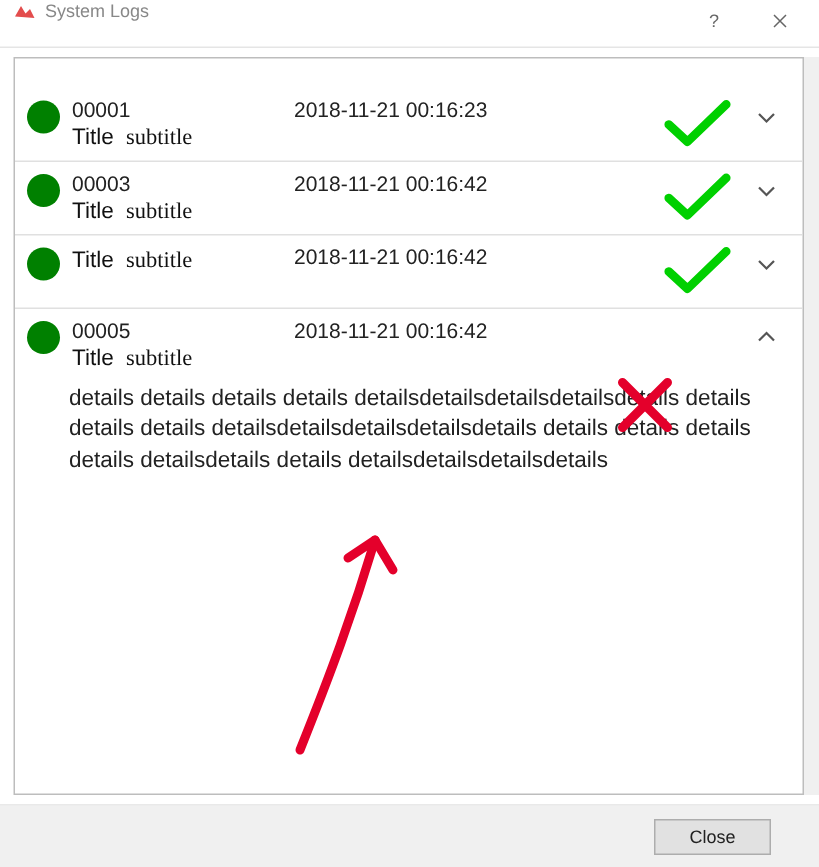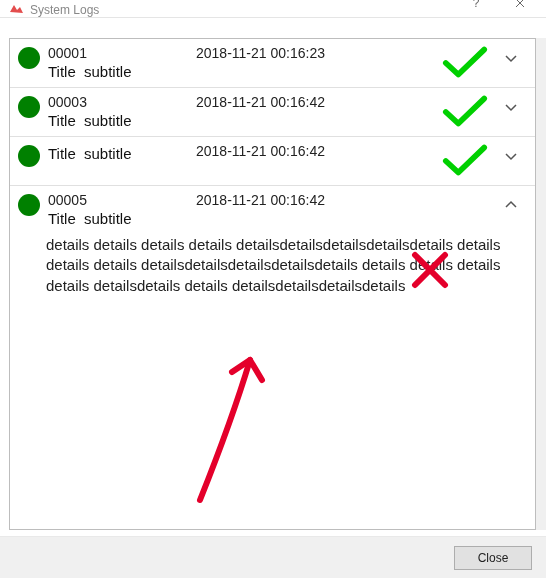--- a/index.html
+++ b/index.html
@@ -5,25 +5,25 @@
     * { box-sizing: border-box; margin: 0; padding: 0; }
     body {
       font-family: "Segoe UI", Tahoma, sans-serif;
       background: #fff;
       width: 546px;
       height: 578px;
       overflow: hidden;
       position: relative;
     }
     .titlebar {
-      height: 18px;
+      height: 32px;
       background: #fff;
       border-bottom: 1px solid #e5e5e5;
       display: flex;
-      align-items: flex-end;
+      align-items: flex-start;
       padding: 0 4px 0 8px;
       font-size: 12px;
       color: #888;
     }
     .titlebar .app-icon {
       width: 16px; height: 16px; margin-right: 6px;
       display: inline-flex; align-items: center; justify-content: center;
     }
     .titlebar .title { flex: 1; }
     .titlebar .win-btn {
@@ -43,39 +43,40 @@
       top: 38px;
       right: 0;
       width: 10px;
       bottom: 48px;
       background: #f0f0f0;
     }
     .log-list {
       position: absolute;
       inset: 0;
       overflow: hidden;
+      margin-top: 20px;
     }
     .log-row {
       border-bottom: 1px solid #e0e0e0;
       padding: 6px 10px 6px 8px;
       display: grid;
       grid-template-columns: 28px 150px 1fr 64px 28px;
       align-items: start;
       column-gap: 0;
     }
     .status-dot {
       width: 22px; height: 22px; border-radius: 50%;
       background: #008000;
       margin-top: 2px;
     }
     .col-main { padding-left: 2px; }
     .row-id { font-size: 14px; color: #222; }
     .row-title-line { font-size: 15px; color: #111; margin-top: 2px; }
     .row-title-line .t-title { font-weight: 400; }
-    .row-title-line .t-sub { font-weight: 400; margin-left: 4px; }
+    .row-title-line .t-sub { font-weight: 400; margin-left: 4px; font-family: Liberation Serif, serif; }
     .row-ts { font-size: 14px; color: #222; padding-top: 0; }
     .check-cell { display: flex; align-items: center; justify-content: center; }
     .check-cell svg { width: 46px; height: 36px; display: block; }
     .chevron-cell { display: flex; align-items: center; justify-content: center; color: #555; padding-top: 6px;}
     .chevron-cell svg { width: 14px; height: 14px; }
     .details {
       grid-column: 2 / 6;
       font-size: 15px;
       color: #222;
       line-height: 1.35;
@@ -85,21 +86,21 @@
       word-break: break-word;
     }
     .footer {
       position: absolute;
       left: 0; right: 0; bottom: 0;
       height: 42px;
       background: #f0f0f0;
       display: flex;
       align-items: center;
       justify-content: flex-end;
-      padding-right: 14px;
+      padding-right: 32px;
       border-top: 1px solid #e9e9e9;
     }
     .close-btn {
       min-width: 78px;
       height: 24px;
       background: #e1e1e1;
       border: 1px solid #adadad;
       font-size: 12px;
       color: #222;
       display: inline-flex;

